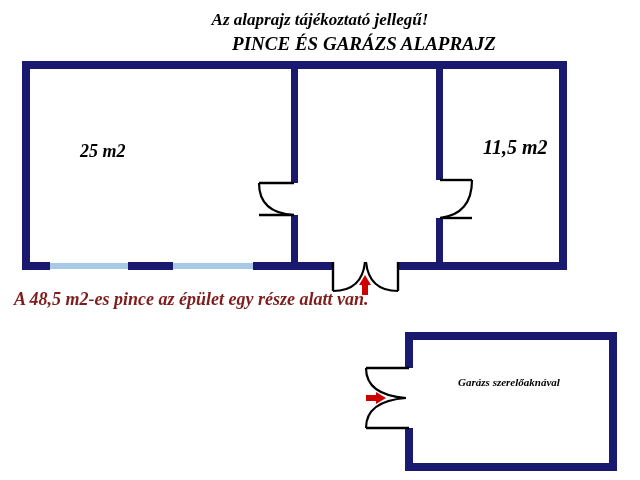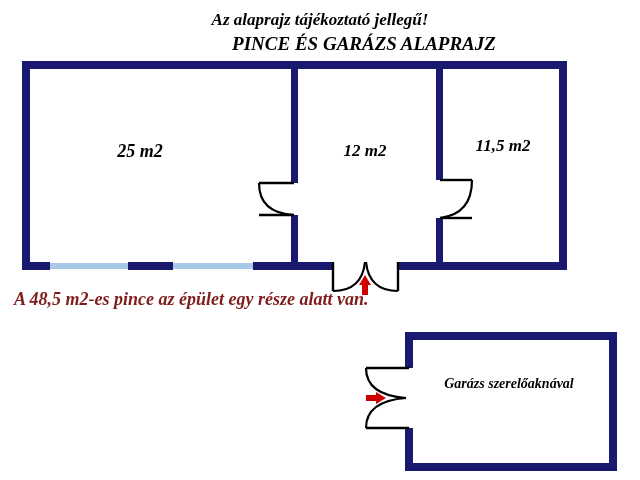--- a/index.html
+++ b/index.html
@@ -36,40 +36,40 @@
   #title-2 {
     top: 33px;
     font-size: 19px;
     margin-left: 44px;
   }
   .room-label {
     position: absolute;
     font-style: italic;
     font-weight: bold;
     color: #000000;
-    text-align: center;
     white-space: nowrap;
   }
   #label-cellar-left {
     left: 80px;
     top: 141px;
     width: 120px;
     font-size: 18px;
   }
   #label-cellar-mid {
     left: 305px;
     top: 141px;
     width: 120px;
     font-size: 17px;
   }
   #label-cellar-right {
     left: 443px;
     top: 136px;
     width: 120px;
-    font-size: 17px;
+    font-size: 20px;
+    padding-left: 40px;
   }
   .note-line {
     position: absolute;
     left: 14px;
     font-style: italic;
     font-weight: bold;
     color: #7f1d1d;
     white-space: nowrap;
   }
   #note-1 {
@@ -79,21 +79,21 @@
   #note-2 {
     top: 313px;
     font-size: 18px;
   }
   #label-garage-name {
     position: absolute;
     left: 404px;
     top: 376px;
     width: 210px;
     text-align: center;
-    font-size: 14px;
+    font-size: 11px;
   }
   #label-garage-area {
     position: absolute;
     left: 404px;
     top: 412px;
     width: 210px;
     text-align: center;
     font-size: 18px;
   }
   #plan-svg {
@@ -187,21 +187,20 @@
       <g>
         <rect x="366" y="395" width="11" height="6" fill="#cc0000"></rect>
         <polygon points="376,392 376,404 386,398" fill="#cc0000"></polygon>
       </g>
     </g>
 
   </svg>
 
   <div class="room-label" id="label-cellar-left">25 m2</div>
 
-  <div class="room-label" id="label-cellar-mid">12 m2</div>
 
   <div class="room-label" id="label-cellar-right">11,5 m2</div>
 
   <div class="note-line" id="note-1">A 48,5 m2-es pince az épület egy része alatt van.</div>
 
 
   <div class="room-label" id="label-garage-name">Garázs szerelőaknával</div>
 
 
 </div>

